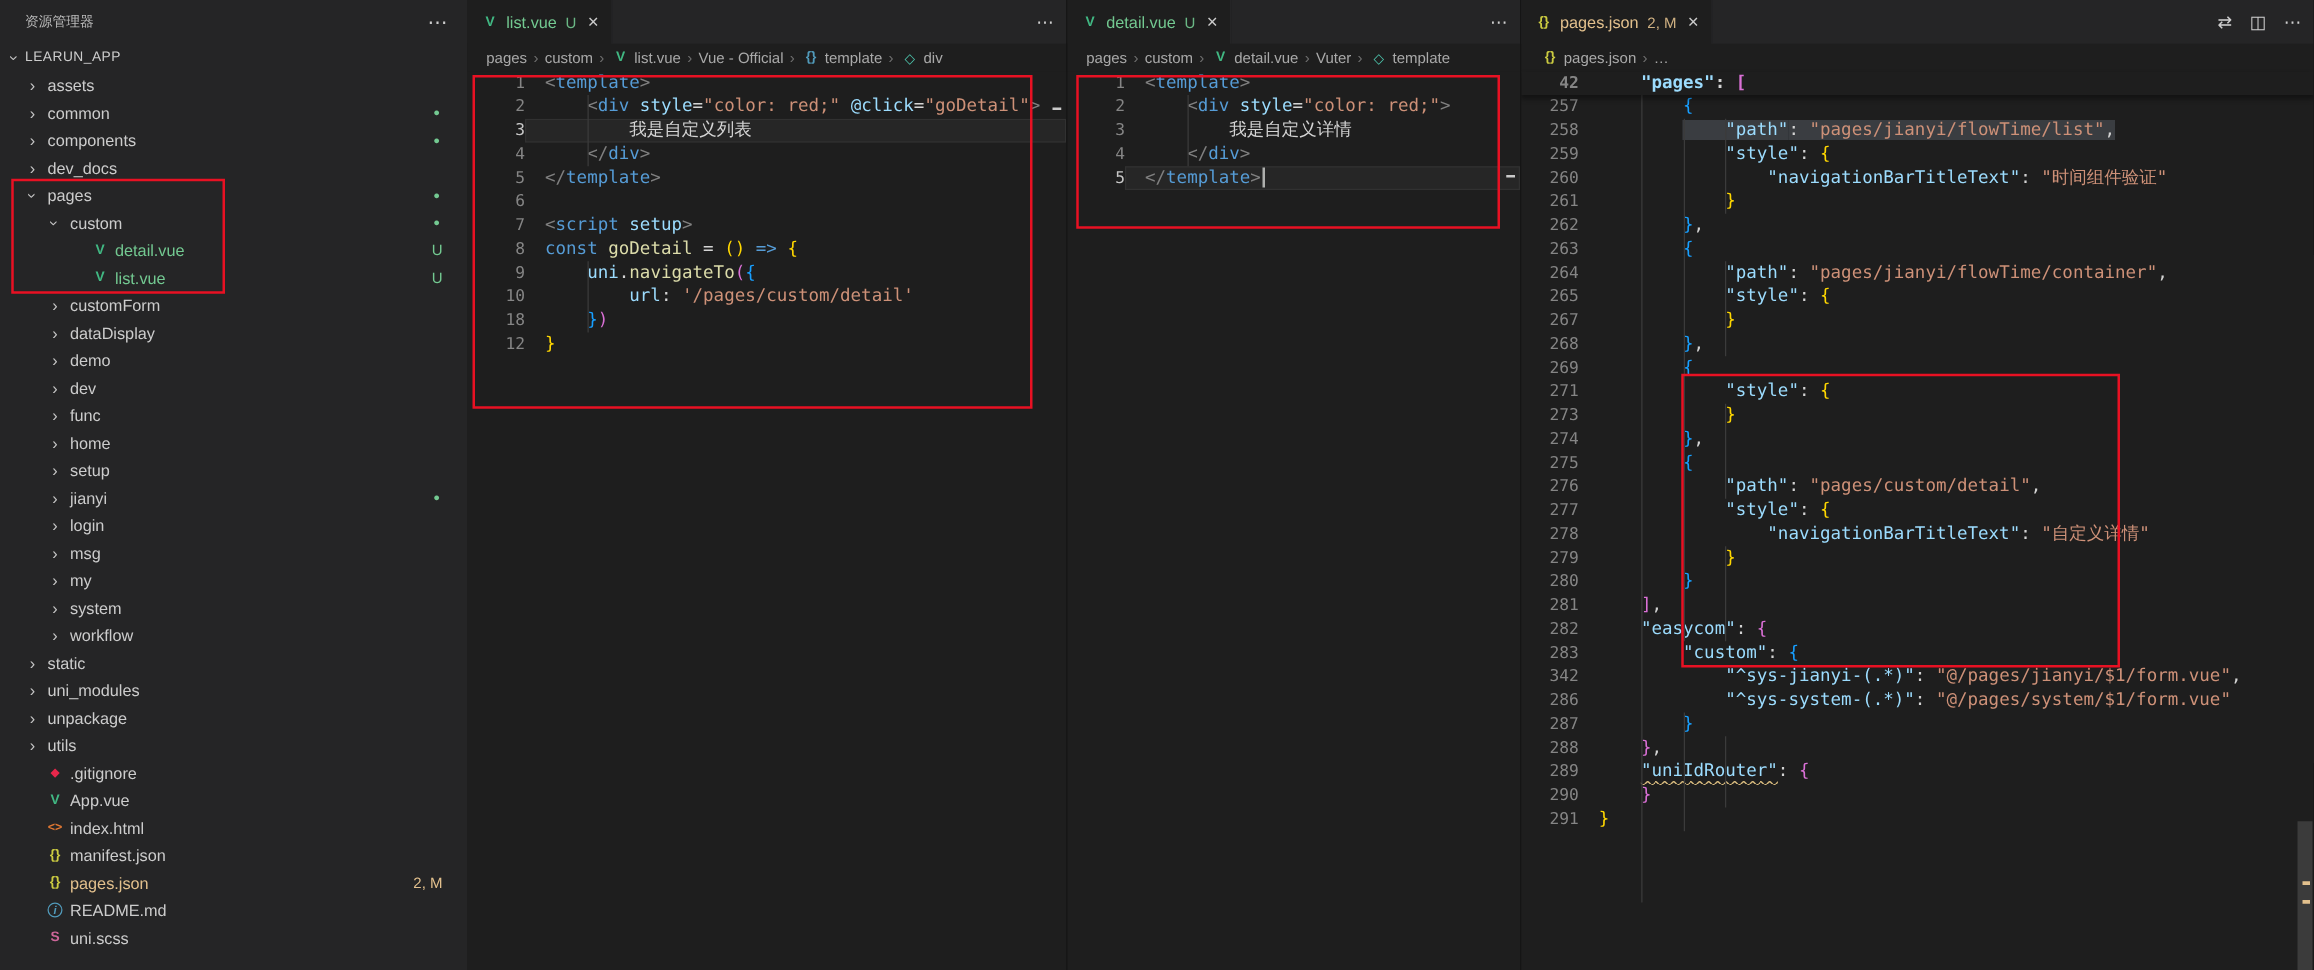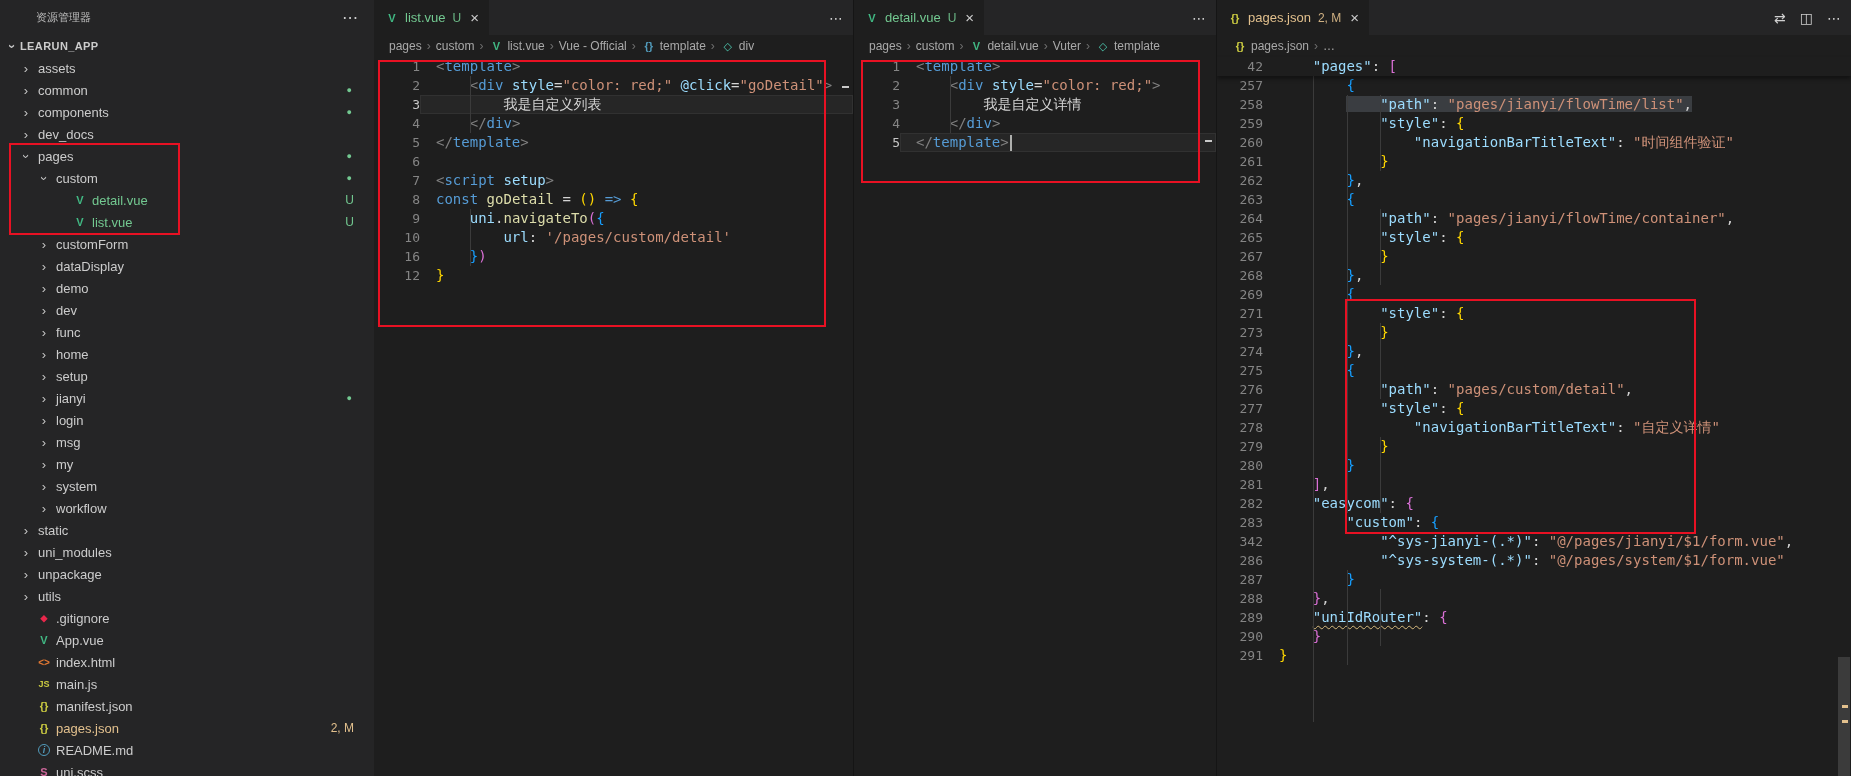--- a/index.html
+++ b/index.html
@@ -3,24 +3,24 @@
 <meta charset="utf-8">
 <style>
   * { margin:0; padding:0; box-sizing:border-box; }
   html,body { background:#1e1e1e; }
   .app { position:relative; width:1851px; height:776px; background:#1e1e1e; display:flex;
          overflow:hidden; font-family:"Liberation Sans","DejaVu Sans",sans-serif; color:#cccccc; }
 
   
   .sidebar { width:374px; flex:none; background:#252526; overflow:hidden; position:relative; }
   .sbar-head { height:35px; display:flex; align-items:center; justify-content:space-between;
-               padding:0 16px 0 36px; font-size:11px; color:#bbbbbb; }
+               padding:0 16px 0 20px; font-size:11px; color:#bbbbbb; }
   .sbar-head .more { font-size:16px; color:#cccccc; cursor:pointer; }
   .root-row { height:22px; display:flex; align-items:center; padding-left:4px;
-              font-size:11px; font-weight:700; letter-spacing:.4px; color:#cccccc; }
+              font-size:11px; font-weight:400; letter-spacing:.4px; color:#cccccc; }
   .tree {}
   .xrow { height:22px; display:flex; align-items:center; font-size:13px; color:#cccccc;
           position:relative; cursor:pointer; }
   .chev { display:inline-block; width:16px; text-align:center; color:#c5c5c5; font-size:13px; flex:none; }
   .chev.open { transform:rotate(90deg); }
   .xlabel { margin-left:4px; white-space:nowrap; }
   .xlabel.untracked { color:#73c991; }
   .xlabel.modified { color:#e2c08d; }
   .xbadge { position:absolute; right:20px; font-size:12px; }
   .xbadge.dot { color:#73c991; font-size:9px; right:22px; }
@@ -62,21 +62,21 @@
   .tacts span { cursor:pointer; }
 
   .breadcrumbs { height:22px; display:flex; align-items:center; padding-left:15px; gap:5px;
                  font-size:12px; color:#a9a9a9; white-space:nowrap; overflow:hidden; background:#1e1e1e; }
   .bsep { color:#6e6e6e; }
   .bitem { display:inline-flex; align-items:center; gap:3px; cursor:pointer; }
 
   .code { font-family:"DejaVu Sans Mono","Liberation Mono",monospace; font-size:14px; line-height:19px;
           position:relative; }
   .cl { display:flex; height:19px; }
-  .cl.sticky { position:relative; z-index:3; background:#1e1e1e; box-shadow:0 3px 4px rgba(0,0,0,.4); }
+  .cl.sticky { position:relative; z-index:3; background:#1e1e1e; box-shadow:0 3px 4px rgba(0,0,0,.4);font-weight:bold; }
   .ln { flex:none; width:46px; text-align:right; color:#858585; font-size:13px; line-height:19px; }
   .ln.active { color:#c6c6c6; }
   .lc { flex:1; min-width:0; padding-left:16px; white-space:pre; }
   .lc.cur { background:rgba(255,255,255,.04); box-shadow:inset 0 0 0 1px #313131; }
 
   
   .tok.pun { color:#808080; }
   .tok.tag { color:#569cd6; }
   .tok.attr { color:#9cdcfe; }
   .tok.str { color:#ce9178; }
@@ -233,24 +233,20 @@
         </div>
         <div class="xrow" style="padding-left: 36px;">
           <span class="ficon ic-vue">V</span>
           <span class="xlabel">App.vue</span>
         </div>
         <div class="xrow" style="padding-left: 36px;">
           <span class="ficon ic-html">&lt;&gt;</span>
           <span class="xlabel">index.html</span>
         </div>
         <div class="xrow" style="padding-left: 36px;">
-          <span class="ficon ic-js">JS</span>
-          <span class="xlabel">main.js</span>
-        </div>
-        <div class="xrow" style="padding-left: 36px;">
           <span class="ficon ic-json">{}</span>
           <span class="xlabel">manifest.json</span>
         </div>
         <div class="xrow" style="padding-left: 36px;">
           <span class="ficon ic-json">{}</span>
           <span class="xlabel modified">pages.json</span>
           <span class="xbadge modified">2, M</span>
         </div>
         <div class="xrow" style="padding-left: 36px;">
           <span class="ic-info">i</span>
@@ -340,21 +336,21 @@
           </div>
           <div class="cl">
             <span class="ln">9</span>
             <span class="lc"><span class="tok txt">    </span><span class="tok attr">uni</span><span class="tok txt">.</span><span class="tok fn">navigateTo</span><span class="tok b2">(</span><span class="tok b3">{</span></span>
           </div>
           <div class="cl">
             <span class="ln">10</span>
             <span class="lc"><span class="tok txt">        </span><span class="tok attr">url</span><span class="tok txt">: </span><span class="tok str">'/pages/custom/detail'</span></span>
           </div>
           <div class="cl">
-            <span class="ln">16</span>
+            <span class="ln">18</span>
             <span class="lc"><span class="tok txt">    </span><span class="tok b3">}</span><span class="tok b2">)</span></span>
           </div>
           <div class="cl">
             <span class="ln">12</span>
             <span class="lc"><span class="tok b1">}</span></span>
           </div>
         </div>
       <div class="guide" style="left:96px; top:76px; height:57px;"></div>
       <div class="guide" style="left:96px; top:209px; height:57px;"></div>
       <div class="ruler">

